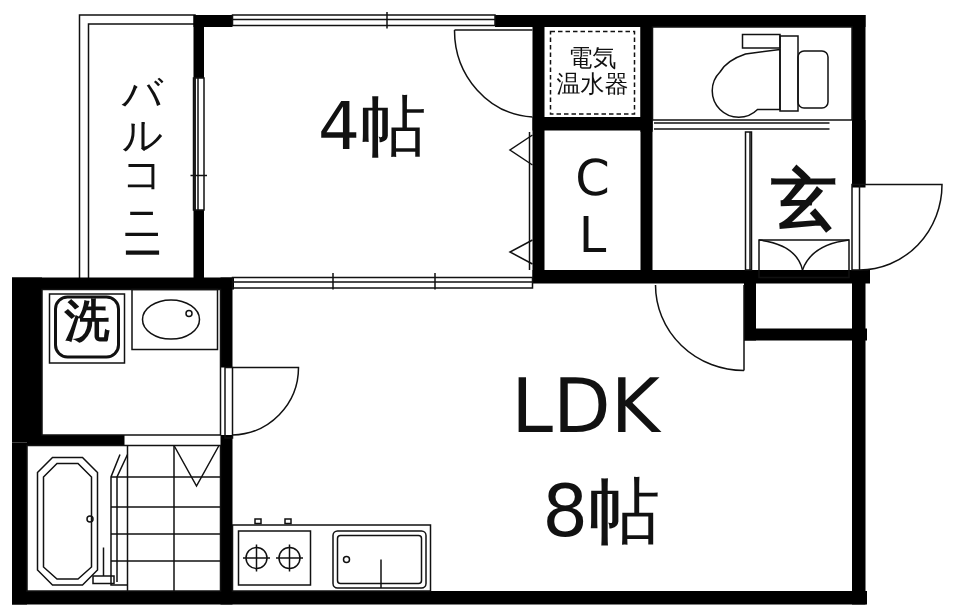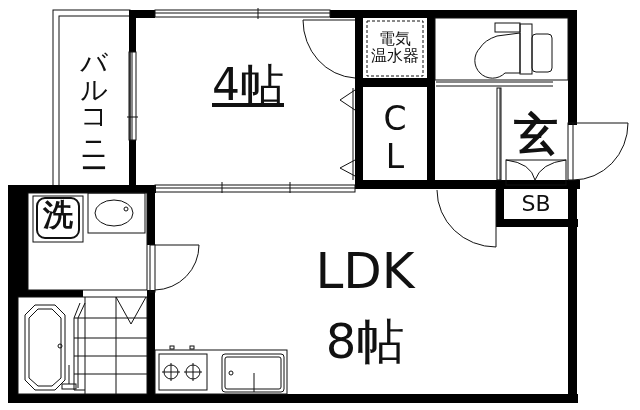--- a/index.html
+++ b/index.html
@@ -164,36 +164,35 @@
       <line x1="254" y1="373" x2="254" y2="392"></line>
       <rect x="170" y="346" width="4" height="3"></rect>
       <rect x="190" y="346" width="4" height="3"></rect>
     </g>
   </svg>
 
   
   <div class="lbl" style="left:80px; top:32px; width:28px; font-size:27px; writing-mode:vertical-rl; line-height:28px;">バルコニー</div>
 
   <div class="lbl" style="left:193px; top:55px; width:110px; font-size:44px;">
-    <div style="margin-top:8px;text-decoration:underline;">4帖</div>
+    <div style="margin-top:8px;">4帖</div>
   </div>
 
   <div class="lbl" style="left:367px; top:30px; width:56px; font-size:16px; line-height:17px;">
     <div>電気</div>
     <div>温水器</div>
   </div>
 
   <div class="lbl" style="left:363px; top:100px; width:64px; font-size:33px; line-height:38px;">
     <div>C</div>
     <div>L</div>
   </div>
 
   <div class="lbl" style="left:508px; top:112px; width:56px; font-size:44px; font-weight:bold;">玄</div>
 
-  <div class="lbl" style="left:504px; top:193px; width:64px; font-size:22px;">SB</div>
 
   <div class="lbl" style="left:37px; top:200px; width:42px; font-size:30px; font-weight:bold;">洗</div>
 
-  <div class="lbl" style="left:290px; top:246px; width:150px; font-size:50px;">
+  <div class="lbl" style="left:290px; top:246px; width:150px; font-size:50px;text-align:right;">
     <div>LDK</div>
     <div style="margin-top:21px; font-size:48px;">8帖</div>
   </div>
 </div>
 
 </body></html>

